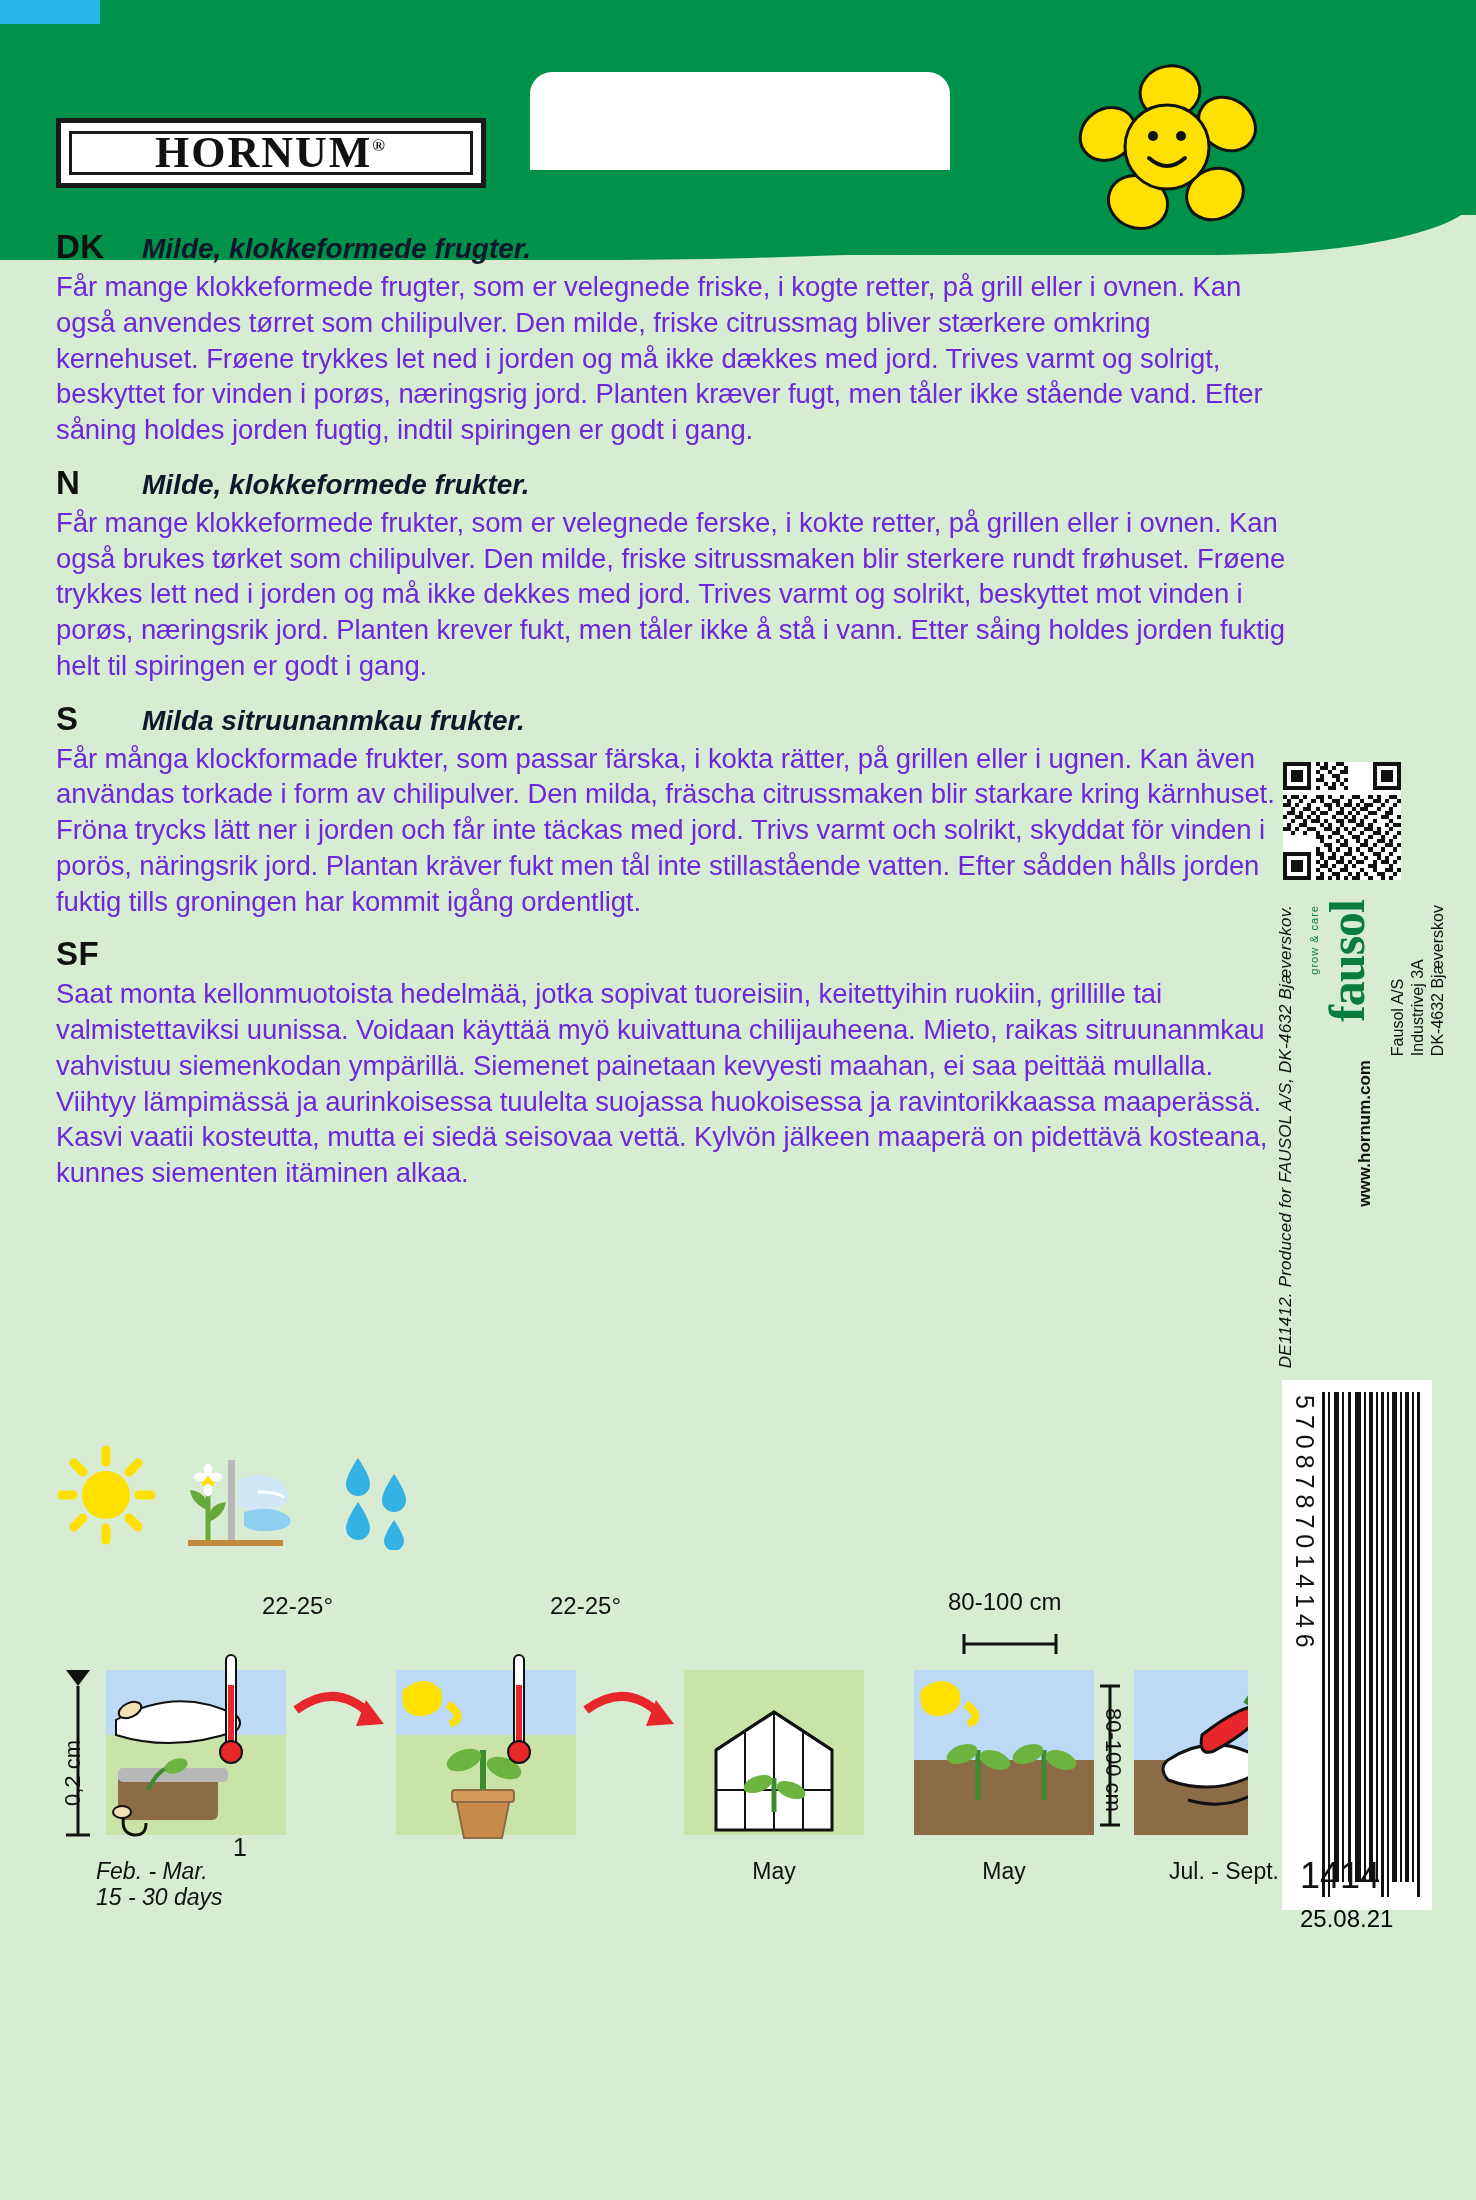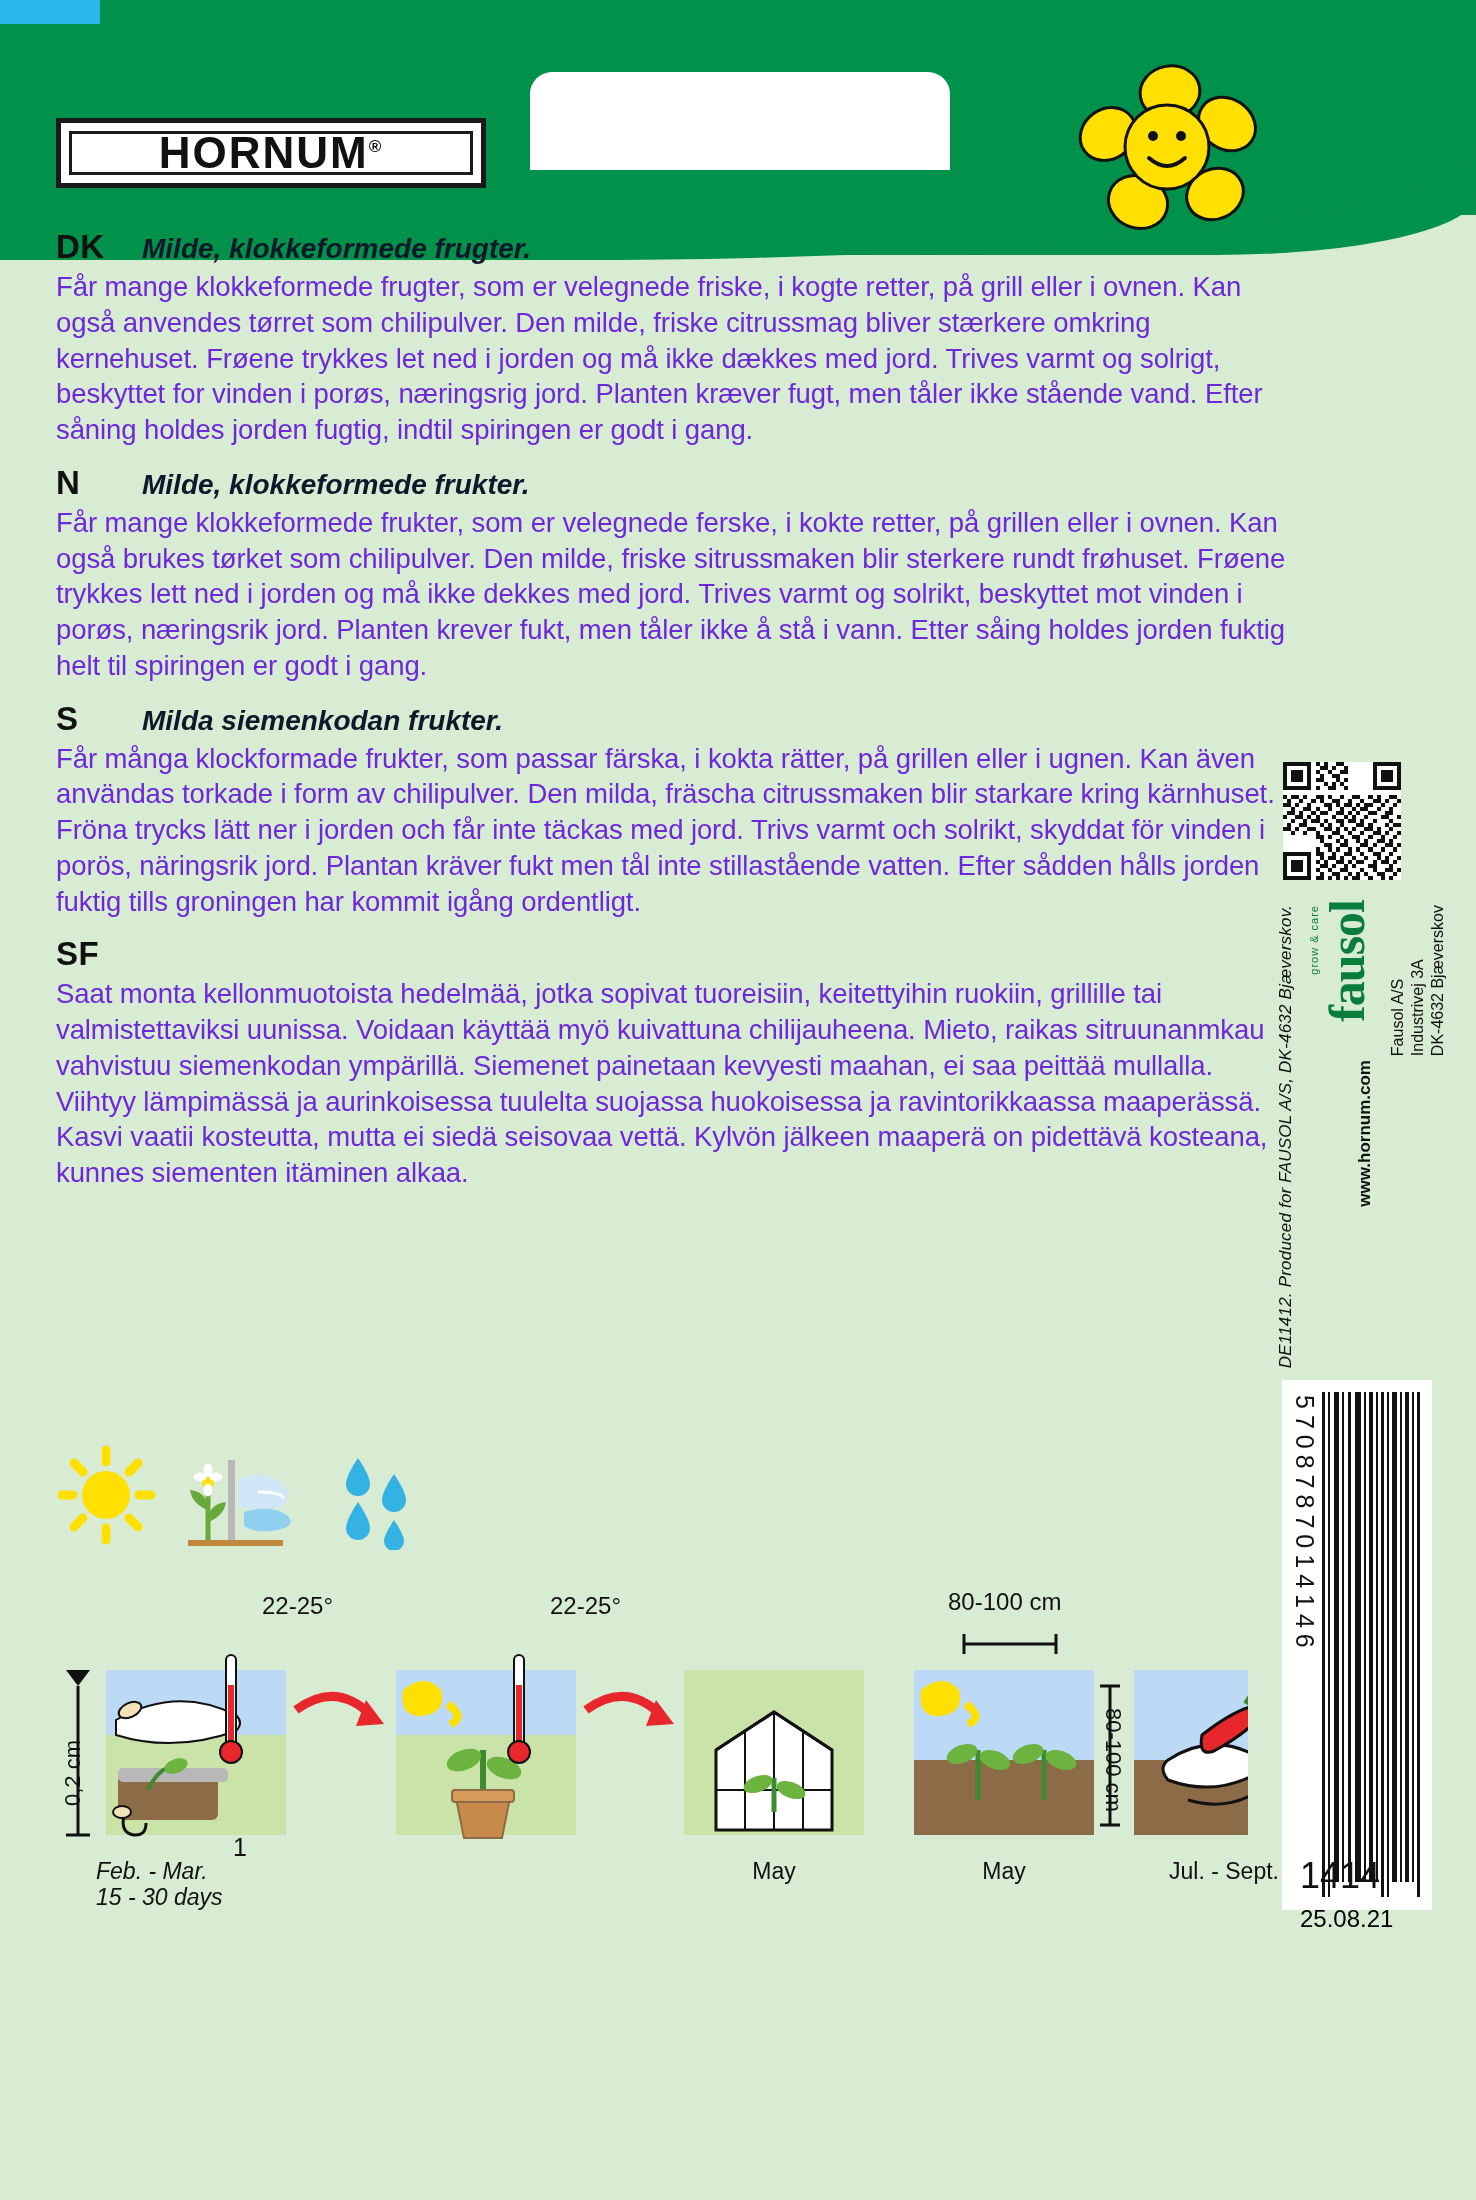--- a/index.html
+++ b/index.html
@@ -46,21 +46,21 @@
     position:absolute;left:56px;top:118px;width:430px;height:70px;
     border:5px solid #1a1a1a;background:#ffffff;
     display:flex;align-items:center;justify-content:center;
     box-sizing:border-box;
   }
   .logo-inner{
     border:3px solid #1a1a1a;width:404px;height:44px;
     display:flex;align-items:center;justify-content:center;box-sizing:border-box;
   }
   .logo-text{
-    font-family:Liberation Sans, sans-serif;
+    font-family:Liberation Serif, serif;
     font-weight:bold;font-size:44px;letter-spacing:2px;color:#111;
     line-height:1;
   }
   .logo-text sup{font-size:17px;vertical-align:super;}
   
   .flower{position:absolute;left:1075px;top:62px;width:190px;height:190px;}
   
   .content{position:absolute;left:56px;top:228px;width:1230px;}
   .lang-block{margin-bottom:16px;}
   .lang-head{
@@ -183,21 +183,21 @@
       <div class="lang-head">
         <span class="lang-code">N</span>
         <span class="lang-title">Milde, klokkeformede frukter.</span>
       </div>
       <div class="lang-body">Får mange klokkeformede frukter, som er velegnede ferske, i kokte retter, på grillen eller i ovnen. Kan også brukes tørket som chilipulver. Den milde, friske sitrussmaken blir sterkere rundt frøhuset. Frøene trykkes lett ned i jorden og må ikke dekkes med jord. Trives varmt og solrikt, beskyttet mot vinden i porøs, næringsrik jord. Planten krever fukt, men tåler ikke å stå i vann. Etter såing holdes jorden fuktig helt til spiringen er godt i gang.</div>
     </div>
 
     <div class="lang-block">
       <div class="lang-head">
         <span class="lang-code">S</span>
-        <span class="lang-title">Milda siemenkodan frukter.</span>
+        <span class="lang-title">Milda sitruunanmkau frukter.</span>
       </div>
       <div class="lang-body">Får många klockformade frukter, som passar färska, i kokta rätter, på grillen eller i ugnen. Kan även användas torkade i form av chilipulver. Den milda, fräscha citrussmaken blir starkare kring kärnhuset. Fröna trycks lätt ner i jorden och får inte täckas med jord. Trivs varmt och solrikt, skyddat för vinden i porös, näringsrik jord. Plantan kräver fukt men tål inte stillastående vatten. Efter sådden hålls jorden fuktig tills groningen har kommit igång ordentligt.</div>
     </div>
 
     <div class="lang-block">
       <div class="lang-head">
         <span class="lang-code">SF</span>
       </div>
       <div class="lang-body">Saat monta kellonmuotoista hedelmää, jotka sopivat tuoreisiin, keitettyihin ruokiin, grillille tai valmistettaviksi uunissa. Voidaan käyttää myö kuivattuna chilijauheena. Mieto, raikas sitruunanmkau vahvistuu siemenkodan ympärillä. Siemenet painetaan kevyesti maahan, ei saa peittää mullalla. Viihtyy lämpimässä ja aurinkoisessa tuulelta suojassa huokoisessa ja ravintorikkaassa maaperässä. Kasvi vaatii kosteutta, mutta ei siedä seisovaa vettä. Kylvön jälkeen maaperä on pidettävä kosteana, kunnes siementen itäminen alkaa.</div>
     </div>

